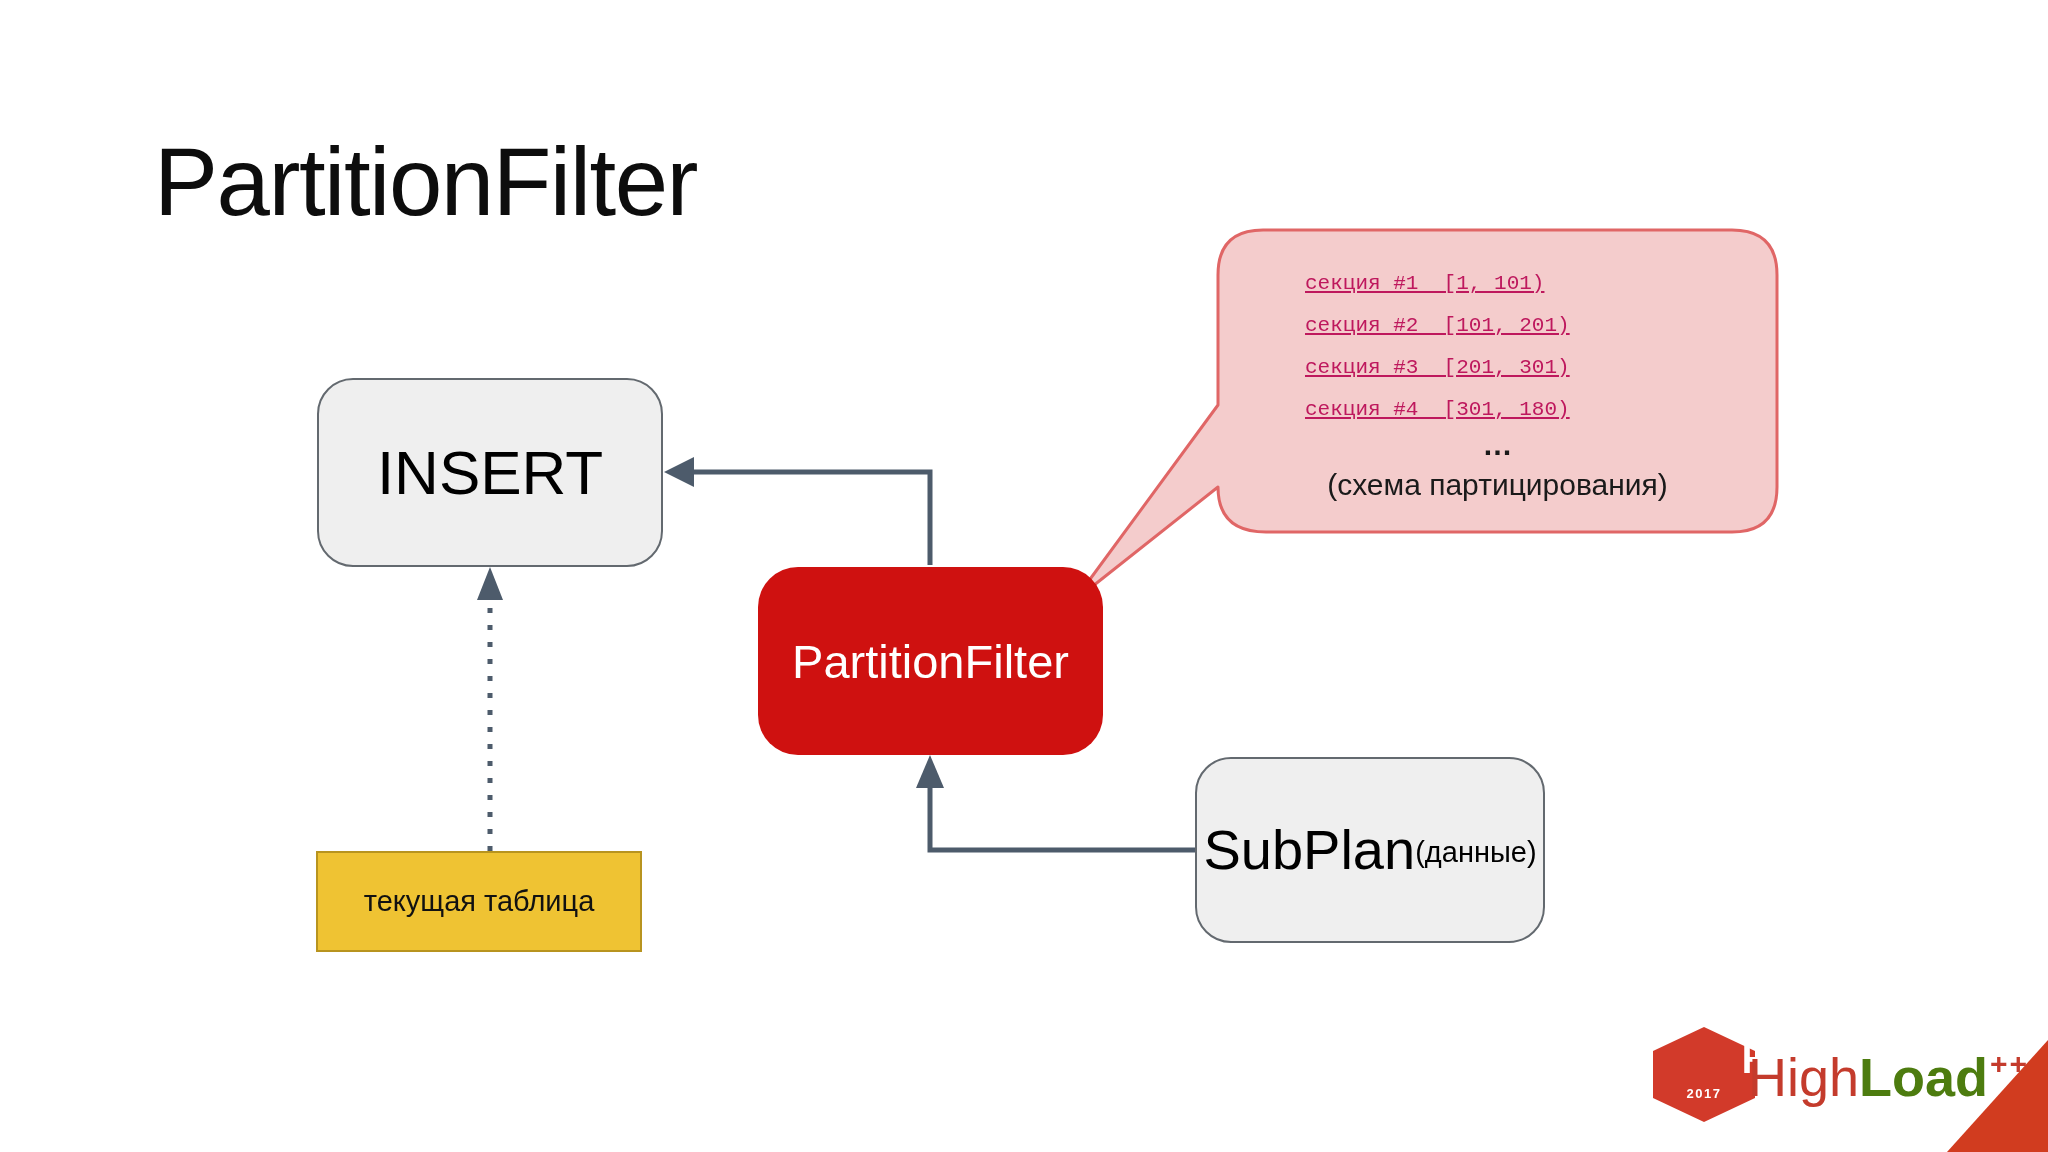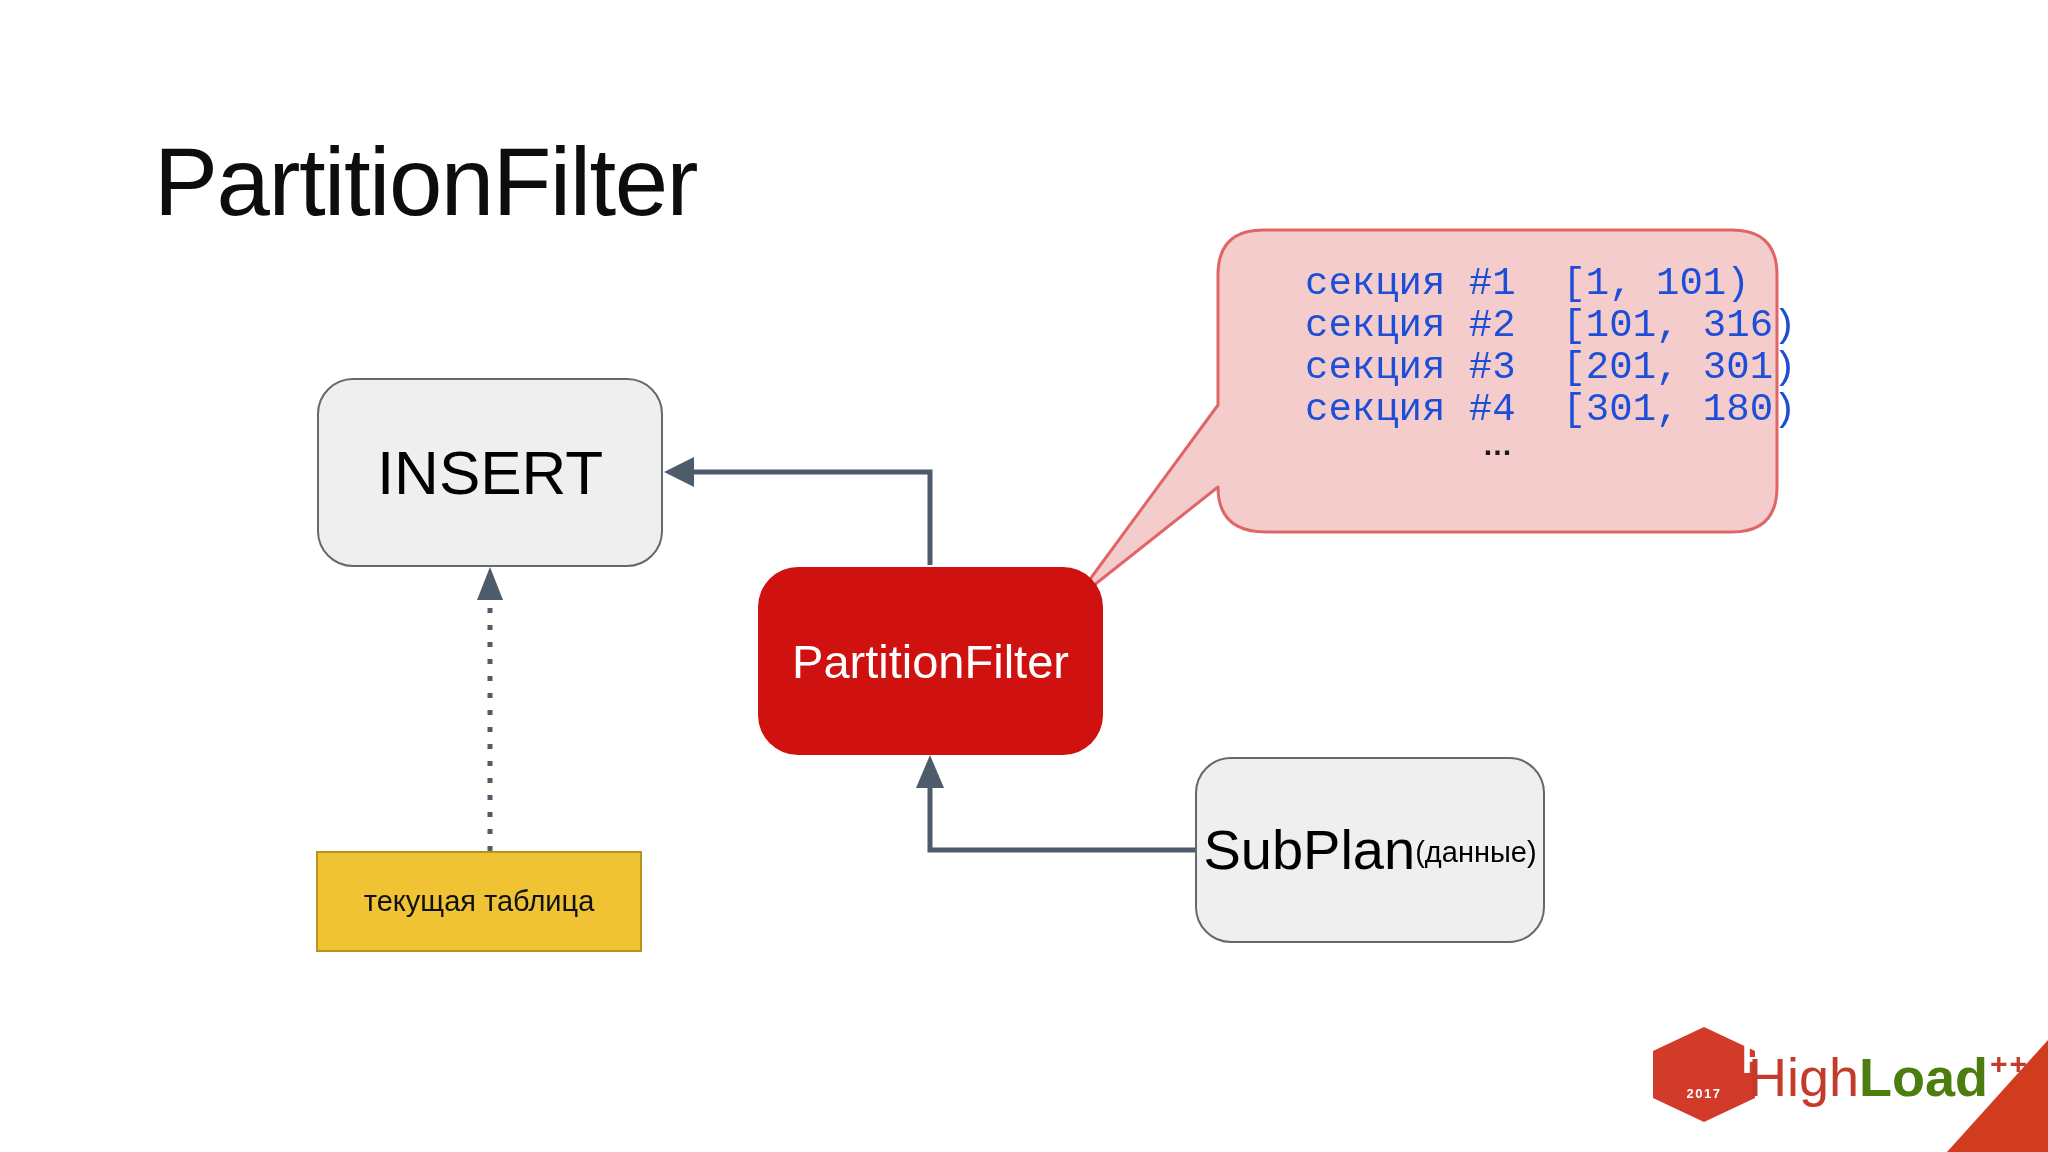--- a/index.html
+++ b/index.html
@@ -29,22 +29,22 @@
     border:2px solid #63696f;flex-direction:row;color:#000;
   }
   .subplan-main{font-size:56px;line-height:1.05;}
   .subplan-sub{font-size:29px;line-height:1.2;margin-top:4px;}
   .node-table{
     left:316px;top:851px;width:326px;height:101px;
     border:2px solid #b8941f;font-size:29px;color:#111;
   }
   .callout-line{
     position:absolute;left:1305px;height:34px;
-    font-family:"Liberation Mono",monospace;font-size:39px;color:#1d4ed8;
-    white-space:pre;line-height:34px;
+    font-family:"Liberation Mono",monospace;font-size:21px;color:#be185d;
+    white-space:pre;line-height:34px;text-decoration:underline;
   }
   .callout-center{
     position:absolute;left:1218px;width:559px;text-align:center;color:#1a1a1a;
   }
   .callout-ellipsis{top:428px;font-size:30px;font-weight:bold;}
   .callout-caption{top:468px;font-size:30px;}
   .logo-hl{
     position:absolute;left:1716px;top:1041px;width:102px;text-align:center;
     color:#ffffff;font-weight:bold;font-size:38px;line-height:1.0;
   }
@@ -102,24 +102,25 @@
   <div class="node node-subplan" style="background: rgb(239, 239, 239);">
     <div class="subplan-main">SubPlan</div>
     <div class="subplan-sub">(данные)</div>
   </div>
 
   <div class="node node-table" style="background: rgb(239, 195, 51);">
     <span>текущая таблица</span>
   </div>
 
   <div class="callout-line" style="top:267px">секция #1  [1, 101)</div>
-  <div class="callout-line" style="top:309px">секция #2  [101, 316)</div>
+  <div class="callout-line" style="top:309px">секция #2  [101, 201)</div>
   <div class="callout-line" style="top:351px">секция #3  [201, 301)</div>
   <div class="callout-line" style="top:393px">секция #4  [301, 180)</div>
   <div class="callout-center callout-ellipsis">…</div>
+  <div class="callout-center callout-caption">(схема партицирования)</div>
 
   <div class="logo-hl">HL</div>
   <div class="logo-year">2017</div>
   <div class="logo-brand">
     <span class="brand-high" style="color: rgb(196, 59, 44);">High</span><span class="brand-load">Load</span><span class="brand-plus" style="color: rgb(196, 59, 44);">++</span>
   </div>
 
 </div>
 
 </body></html>

